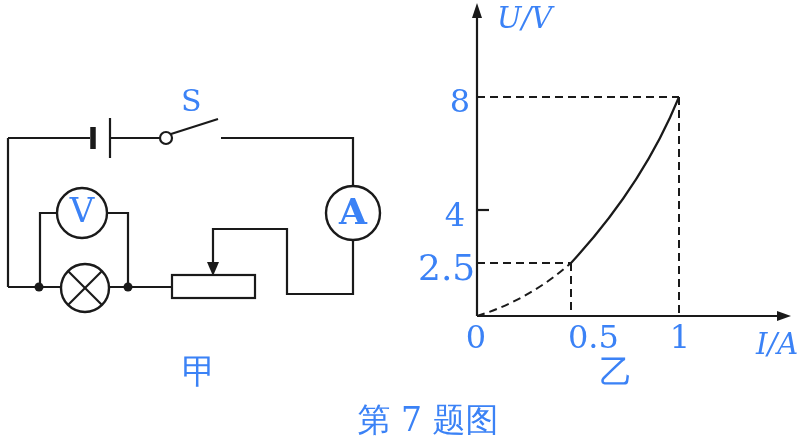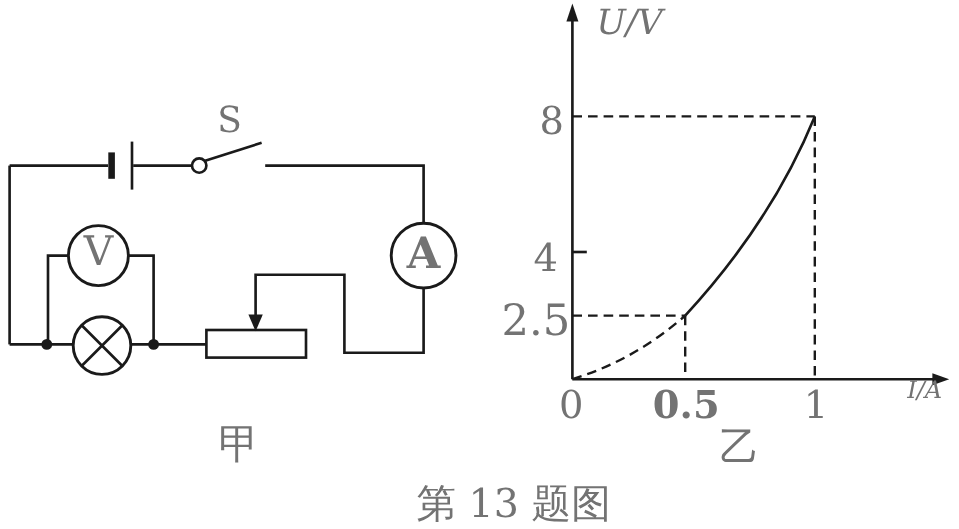--- a/index.html
+++ b/index.html
@@ -10,21 +10,21 @@
     background: #ffffff;
     font-family: "DejaVu Serif", "Liberation Serif", serif;
     color: #1a1a1a;
     overflow: hidden;
   }
   .figure svg { position: absolute; left: 0; top: 0; }
   .lbl {
     position: absolute;
     line-height: 1;
     white-space: nowrap;
-    color: #737373;
+    color: #3b82f6;
   }
   .it  { font-style: italic; }
   .ctr { text-align: center; }
   .rt  { text-align: right; }
   .bold { font-weight: bold; }
 </style>
 </head>
 <body>
 
 <div class="figure">
@@ -97,31 +97,31 @@
   <span class="lbl" style="left:181px; top:86px; font-size:30px;">S</span>
 
   <span class="lbl ctr" style="left:62px; top:193px; width:40px; font-size:34px;">V</span>
 
   <span class="lbl ctr bold" style="left:333px; top:193px; width:40px; font-size:36px;">A</span>
 
   <span class="lbl ctr" style="left:181px; top:354px; width:36px; font-size:34px;">甲</span>
 
   <span class="lbl it" style="left:497px; top:4px; font-size:29px;">U/V</span>
 
-  <span class="lbl it" style="left:756px; top:315px; font-size:20px;">I/A</span>
+  <span class="lbl it" style="left:756px; top:330px; font-size:29px;">I/A</span>
 
   <span class="lbl rt" style="left:434px; top:85px; width:36px; font-size:32px;">8</span>
 
   <span class="lbl rt" style="left:429px; top:199px; width:36px; font-size:32px;">4</span>
 
   <span class="lbl rt" style="left:418px; top:250px; width:54px; font-size:36px;">2.5</span>
 
   <span class="lbl ctr" style="left:464px; top:321px; width:24px; font-size:32px;">0</span>
 
-  <span class="lbl ctr" style="left:544px; top:321px; width:46px; font-size:32px;font-weight:bold;">0.5</span>
+  <span class="lbl ctr" style="left:568px; top:321px; width:46px; font-size:32px;">0.5</span>
 
   <span class="lbl ctr" style="left:668px; top:321px; width:24px; font-size:32px;">1</span>
 
   <span class="lbl ctr" style="left:599px; top:355px; width:34px; font-size:33px;">乙</span>
 
-  <span class="lbl ctr" style="left:308px; top:403px; width:240px; font-size:33px;">第 13 题图</span>
+  <span class="lbl ctr" style="left:308px; top:403px; width:240px; font-size:33px;">第 7 题图</span>
 
 </div>
 
 </body></html>

